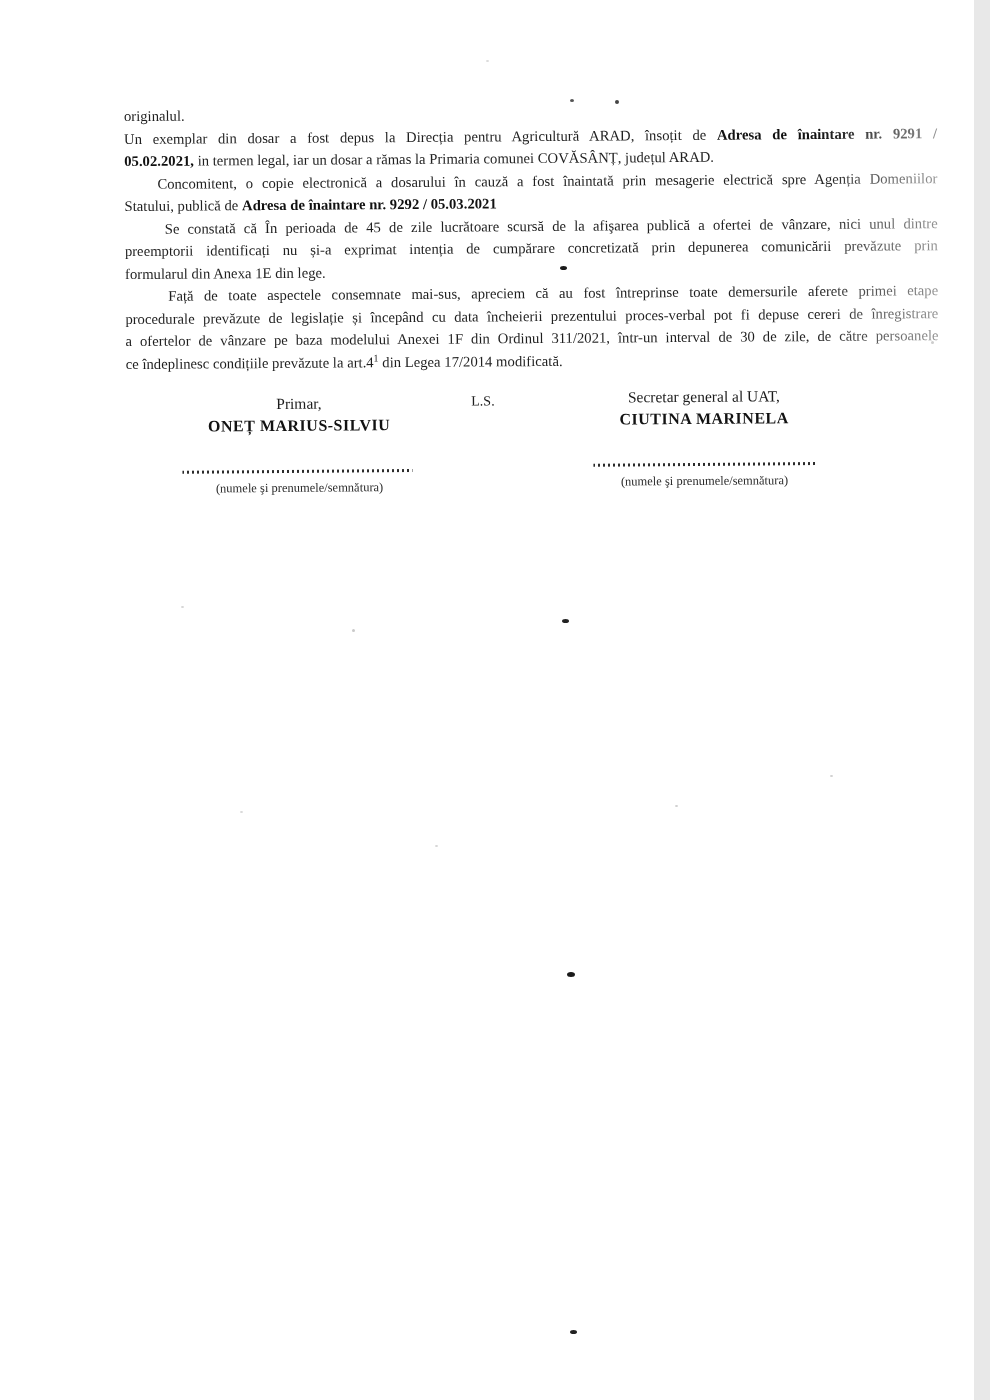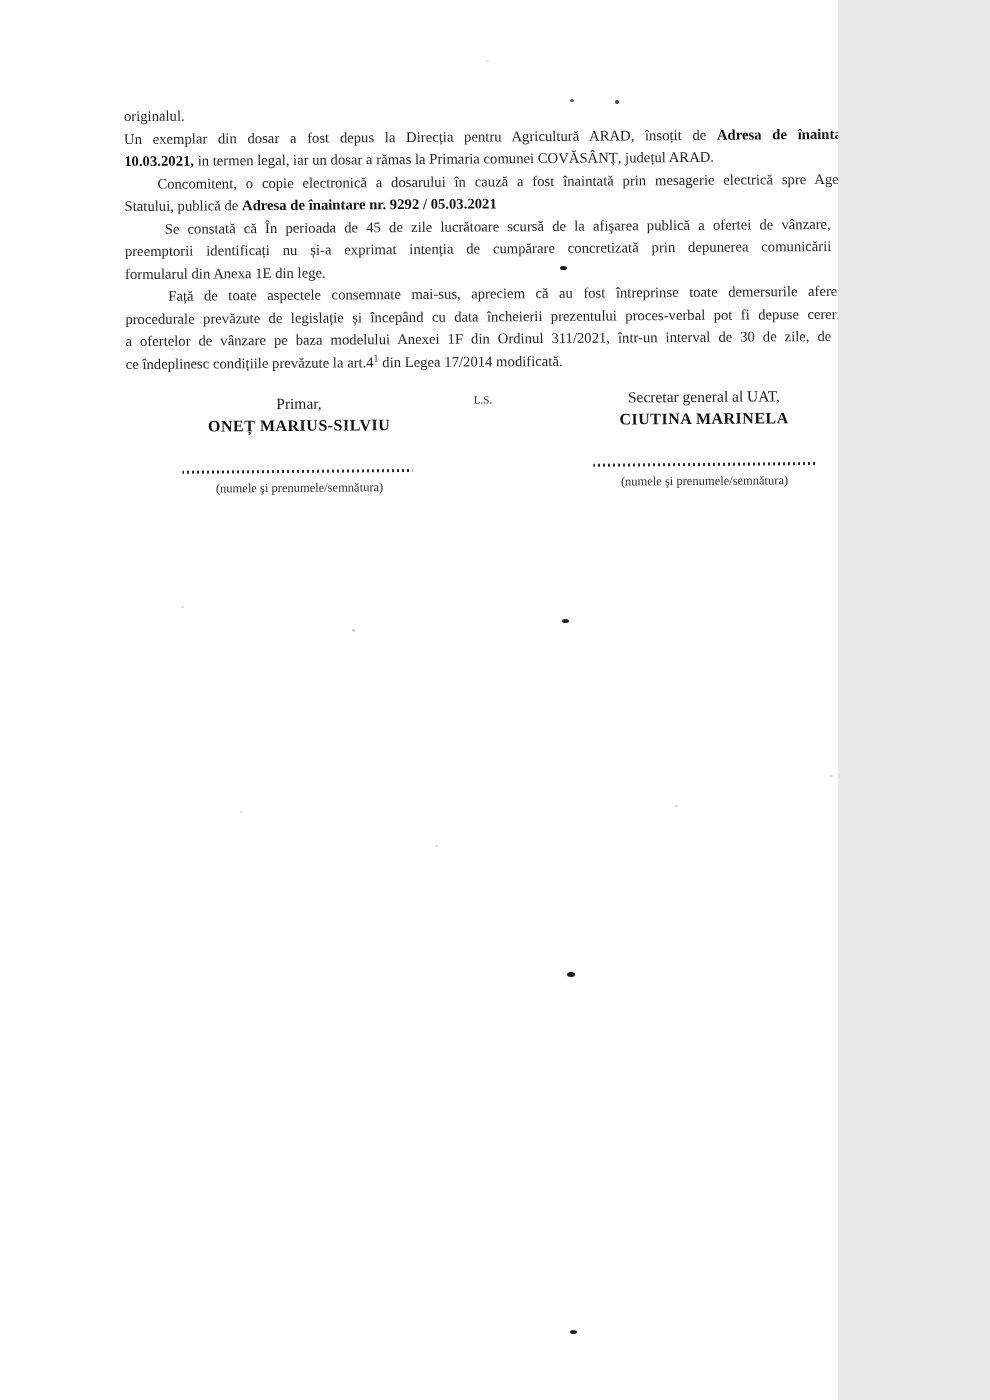--- a/index.html
+++ b/index.html
@@ -1,18 +1,18 @@
 <!DOCTYPE html>
 <html><head>
 <meta charset="utf-8">
 <style>
   html, body { margin: 0; padding: 0; background: #e8e8e8; }
   .page {
     position: relative;
-    width: 838px;
+    width: 974px;
     height: 1400px;
     background: #ffffff;
     overflow: hidden;
     font-family: "Liberation Serif", serif;
     color: #1e1e1e;
   }
   .rotated {
     position: absolute;
     left: 0; top: 0;
     width: 990px; height: 560px;
@@ -46,21 +46,21 @@
     font-size: 16px;
     font-weight: bold;
     letter-spacing: 0.5px;
     color: #121212;
   }
   .sig-seal {
     position: absolute;
     left: 455px; top: 397px;
     width: 50px;
     text-align: center;
-    font-size: 11px;
+    font-size: 14px;
   }
   .dotted-line {
     position: absolute;
     height: 3px;
     background: repeating-linear-gradient(90deg, #2b2b2b 0 2px, transparent 2px 5px);
   }
   .sig-hint {
     position: absolute;
     width: 232px;
     text-align: center;
@@ -90,21 +90,21 @@
 </head>
 <body>
 
 <div class="page">
 
   <div class="rotated">
 
     <div class="body-text" id="body-text">
         <div class="line"><span>originalul.</span></div>
         <div class="line j"><span>Un exemplar din dosar a fost depus la Direcția pentru Agricultură ARAD, însoțit de </span><b>Adresa de înaintare nr. 9291 /</b></div>
-        <div class="line"><b>10.03.2021,</b><span> in termen legal, iar un dosar a rămas la Primaria comunei COVĂSÂNȚ, județul ARAD.</span></div>
+        <div class="line"><b>05.02.2021,</b><span> in termen legal, iar un dosar a rămas la Primaria comunei COVĂSÂNȚ, județul ARAD.</span></div>
         <div class="line j" style="text-indent: 33px;"><span>Concomitent, o copie electronică a dosarului în cauză a fost înaintată prin mesagerie electrică spre Agenția Domeniilor</span></div>
         <div class="line"><span>Statului, publică de </span><b>Adresa de înaintare nr. 9292 / 05.03.2021</b></div>
         <div class="line j" style="text-indent: 40px;"><span>Se constată că În perioada de 45 de zile lucrătoare scursă de la afişarea publică a ofertei de vânzare, nici unul dintre</span></div>
         <div class="line j"><span>preemptorii identificați nu și-a exprimat intenția de cumpărare concretizată prin depunerea comunicării prevăzute prin</span></div>
         <div class="line"><span>formularul din Anexa 1E din lege.</span></div>
         <div class="line j" style="text-indent: 43px;"><span>Față de toate aspectele consemnate mai-sus, apreciem că au fost întreprinse toate demersurile aferete primei etape</span></div>
         <div class="line j"><span>procedurale prevăzute de legislație și începând cu data încheierii prezentului proces-verbal pot fi depuse cereri de înregistrare</span></div>
         <div class="line j"><span>a ofertelor de vânzare pe baza modelului Anexei 1F din Ordinul 311/2021, într-un interval de 30 de zile, de către persoanele</span></div>
         <div class="line"><span>ce îndeplinesc condițiile prevăzute la art.4</span><sup>1</sup><span> din Legea 17/2014 modificată.</span></div>
       </div>

